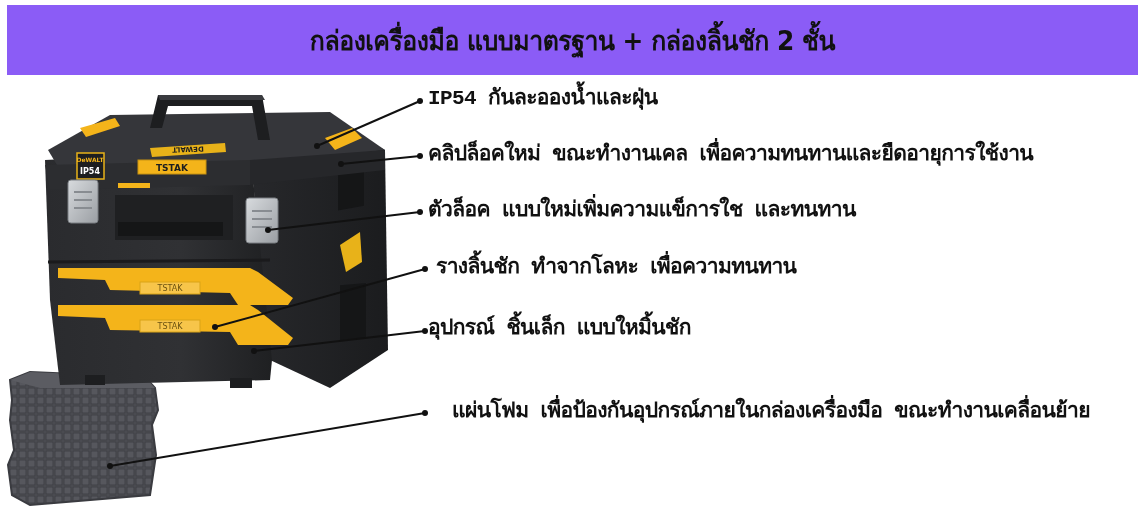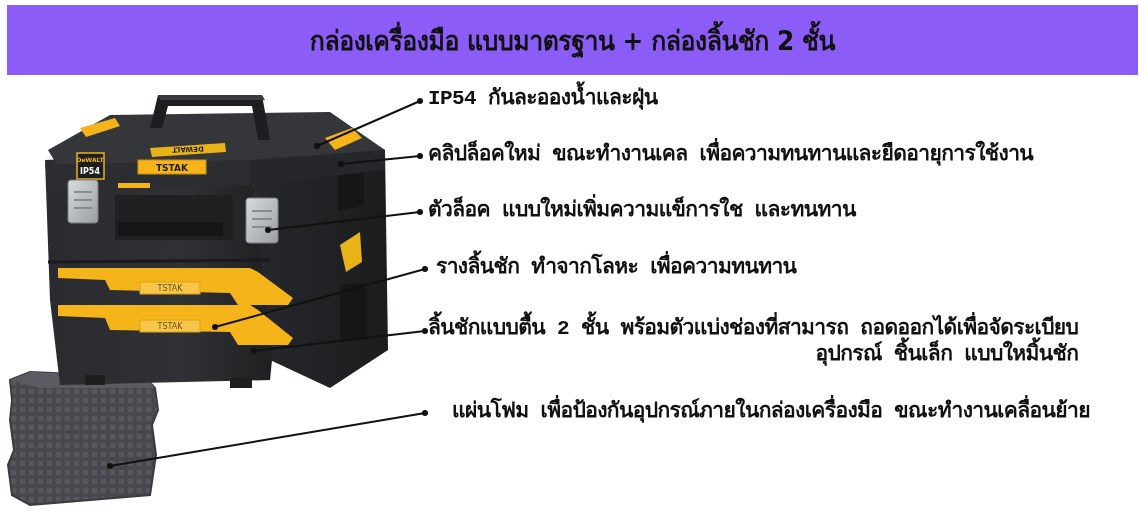--- a/index.html
+++ b/index.html
@@ -183,18 +183,17 @@
 <div class="callout" style="left:428px; top:142px;">
   <span>คลิปล็อคใหม่ ขณะทำงานเคล เพื่อความทนทานและยืดอายุการใช้งาน</span>
 </div>
 <div class="callout" style="left:428px; top:198px;">
   <span>ตัวล็อค แบบใหม่เพิ่มความแข็การใช และทนทาน</span>
 </div>
 <div class="callout" style="left:428px; top:255px;margin-left:8px;">
   <span>รางลิ้นชัก ทำจากโลหะ เพื่อความทนทาน</span>
 </div>
 <div class="callout" style="left:428px; top:316px;">
-  <span>ลิ้นชักแบบตื้น 2 ชั้น พร้อมตัวแบ่งช่องที่สามารถ ถอดออกได้เพื่อจัดระเบียบ</span>
   <span class="line2">อุปกรณ์ ชิ้นเล็ก แบบใหมิ้นชัก</span>
 </div>
 <div class="callout" style="left:452px; top:399px;">
   <span>แผ่นโฟม เพื่อป้องกันอุปกรณ์ภายในกล่องเครื่องมือ ขณะทำงานเคลื่อนย้าย</span>
 </div>
 
 </body></html>

